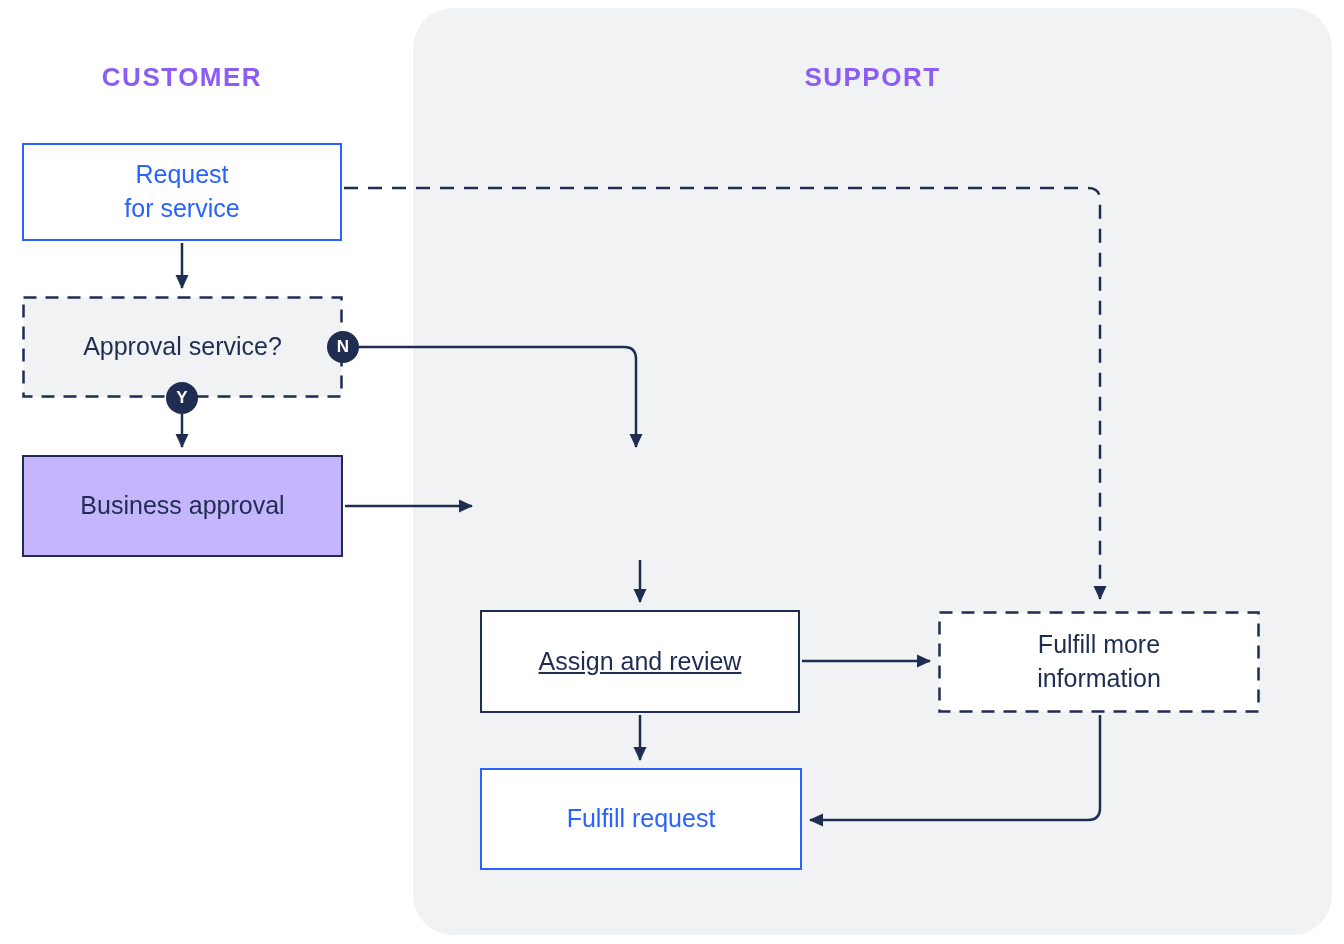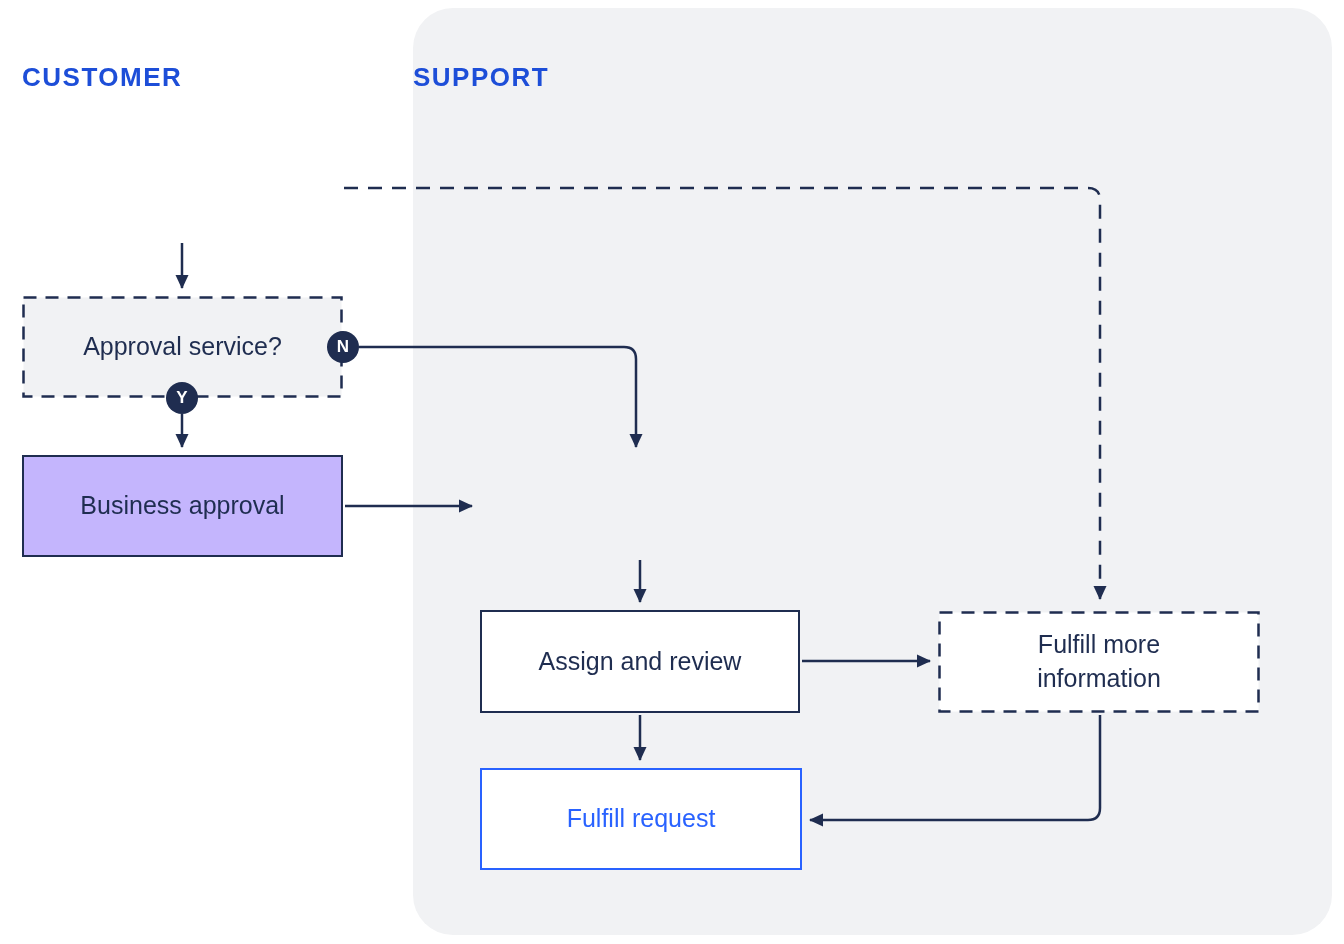--- a/index.html
+++ b/index.html
@@ -20,24 +20,25 @@
     left: 413px;
     top: 8px;
     width: 919px;
     height: 927px;
     background: #F1F2F4;
     border-radius: 40px;
   }
   .lane-heading {
     position: absolute;
     top: 62px;
-    color: #1d4ed8;
+    color: #8b5cf6;
     font-size: 26px;
     font-weight: 700;
     letter-spacing: 1.5px;
+    text-align: center;
   }
   .heading-customer { left: 22px; width: 320px; }
   .heading-support  { left: 413px; width: 919px; }
 
   .edges-svg {
     position: absolute;
     left: 0; top: 0;
     width: 1344px;
     height: 944px;
     pointer-events: none;
@@ -71,21 +72,21 @@
   }
   .node-dashed {
     background: transparent;
     border: none;
   }
 
   #node-request  { left: 22px;  top: 143px; width: 320px; height: 98px;  }
   #node-approval { left: 22px;  top: 296px; width: 321px; height: 102px; }
   #node-business { left: 22px;  top: 455px; width: 321px; height: 102px; }
   #node-waiting  { left: 480px; top: 455px; width: 320px; height: 103px; }
-  #node-assign   { left: 480px; top: 610px; width: 320px; height: 103px; }
+  #node-assign   { left: 480px; top: 610px; width: 320px; height: 103px; text-decoration: underline; }
   #node-pending  { left: 938px; top: 611px; width: 322px; height: 102px; }
   #node-fulfill  { left: 480px; top: 768px; width: 322px; height: 102px; }
 
   .decision-badge {
     position: absolute;
     width: 32px;
     height: 32px;
     border-radius: 50%;
     background: #1F2D50;
     color: #ffffff;
@@ -132,20 +133,22 @@
 
     <path d="M640 560 V602" fill="none" stroke="#1F2D50" stroke-width="2.5" marker-end="url(#arrowhead)"></path>
 
     <path d="M802 661 H930" fill="none" stroke="#1F2D50" stroke-width="2.5" marker-end="url(#arrowhead)"></path>
 
     <path d="M640 715 V760" fill="none" stroke="#1F2D50" stroke-width="2.5" marker-end="url(#arrowhead)"></path>
 
     <path d="M1100 715 V808 Q1100 820 1088 820 H810" fill="none" stroke="#1F2D50" stroke-width="2.5" marker-end="url(#arrowhead)"></path>
   </svg>
 
+  <div id="node-request" class="node node-blue">Request
+for service</div>
 
   <div id="node-approval" class="node node-dashed">Approval service?</div>
 
   <div id="node-business" class="node node-solid-gray">Business approval</div>
 
 
   <div id="node-assign" class="node node-solid-white">Assign and review</div>
 
   <div id="node-pending" class="node node-dashed">Fulfill more
 information</div>

